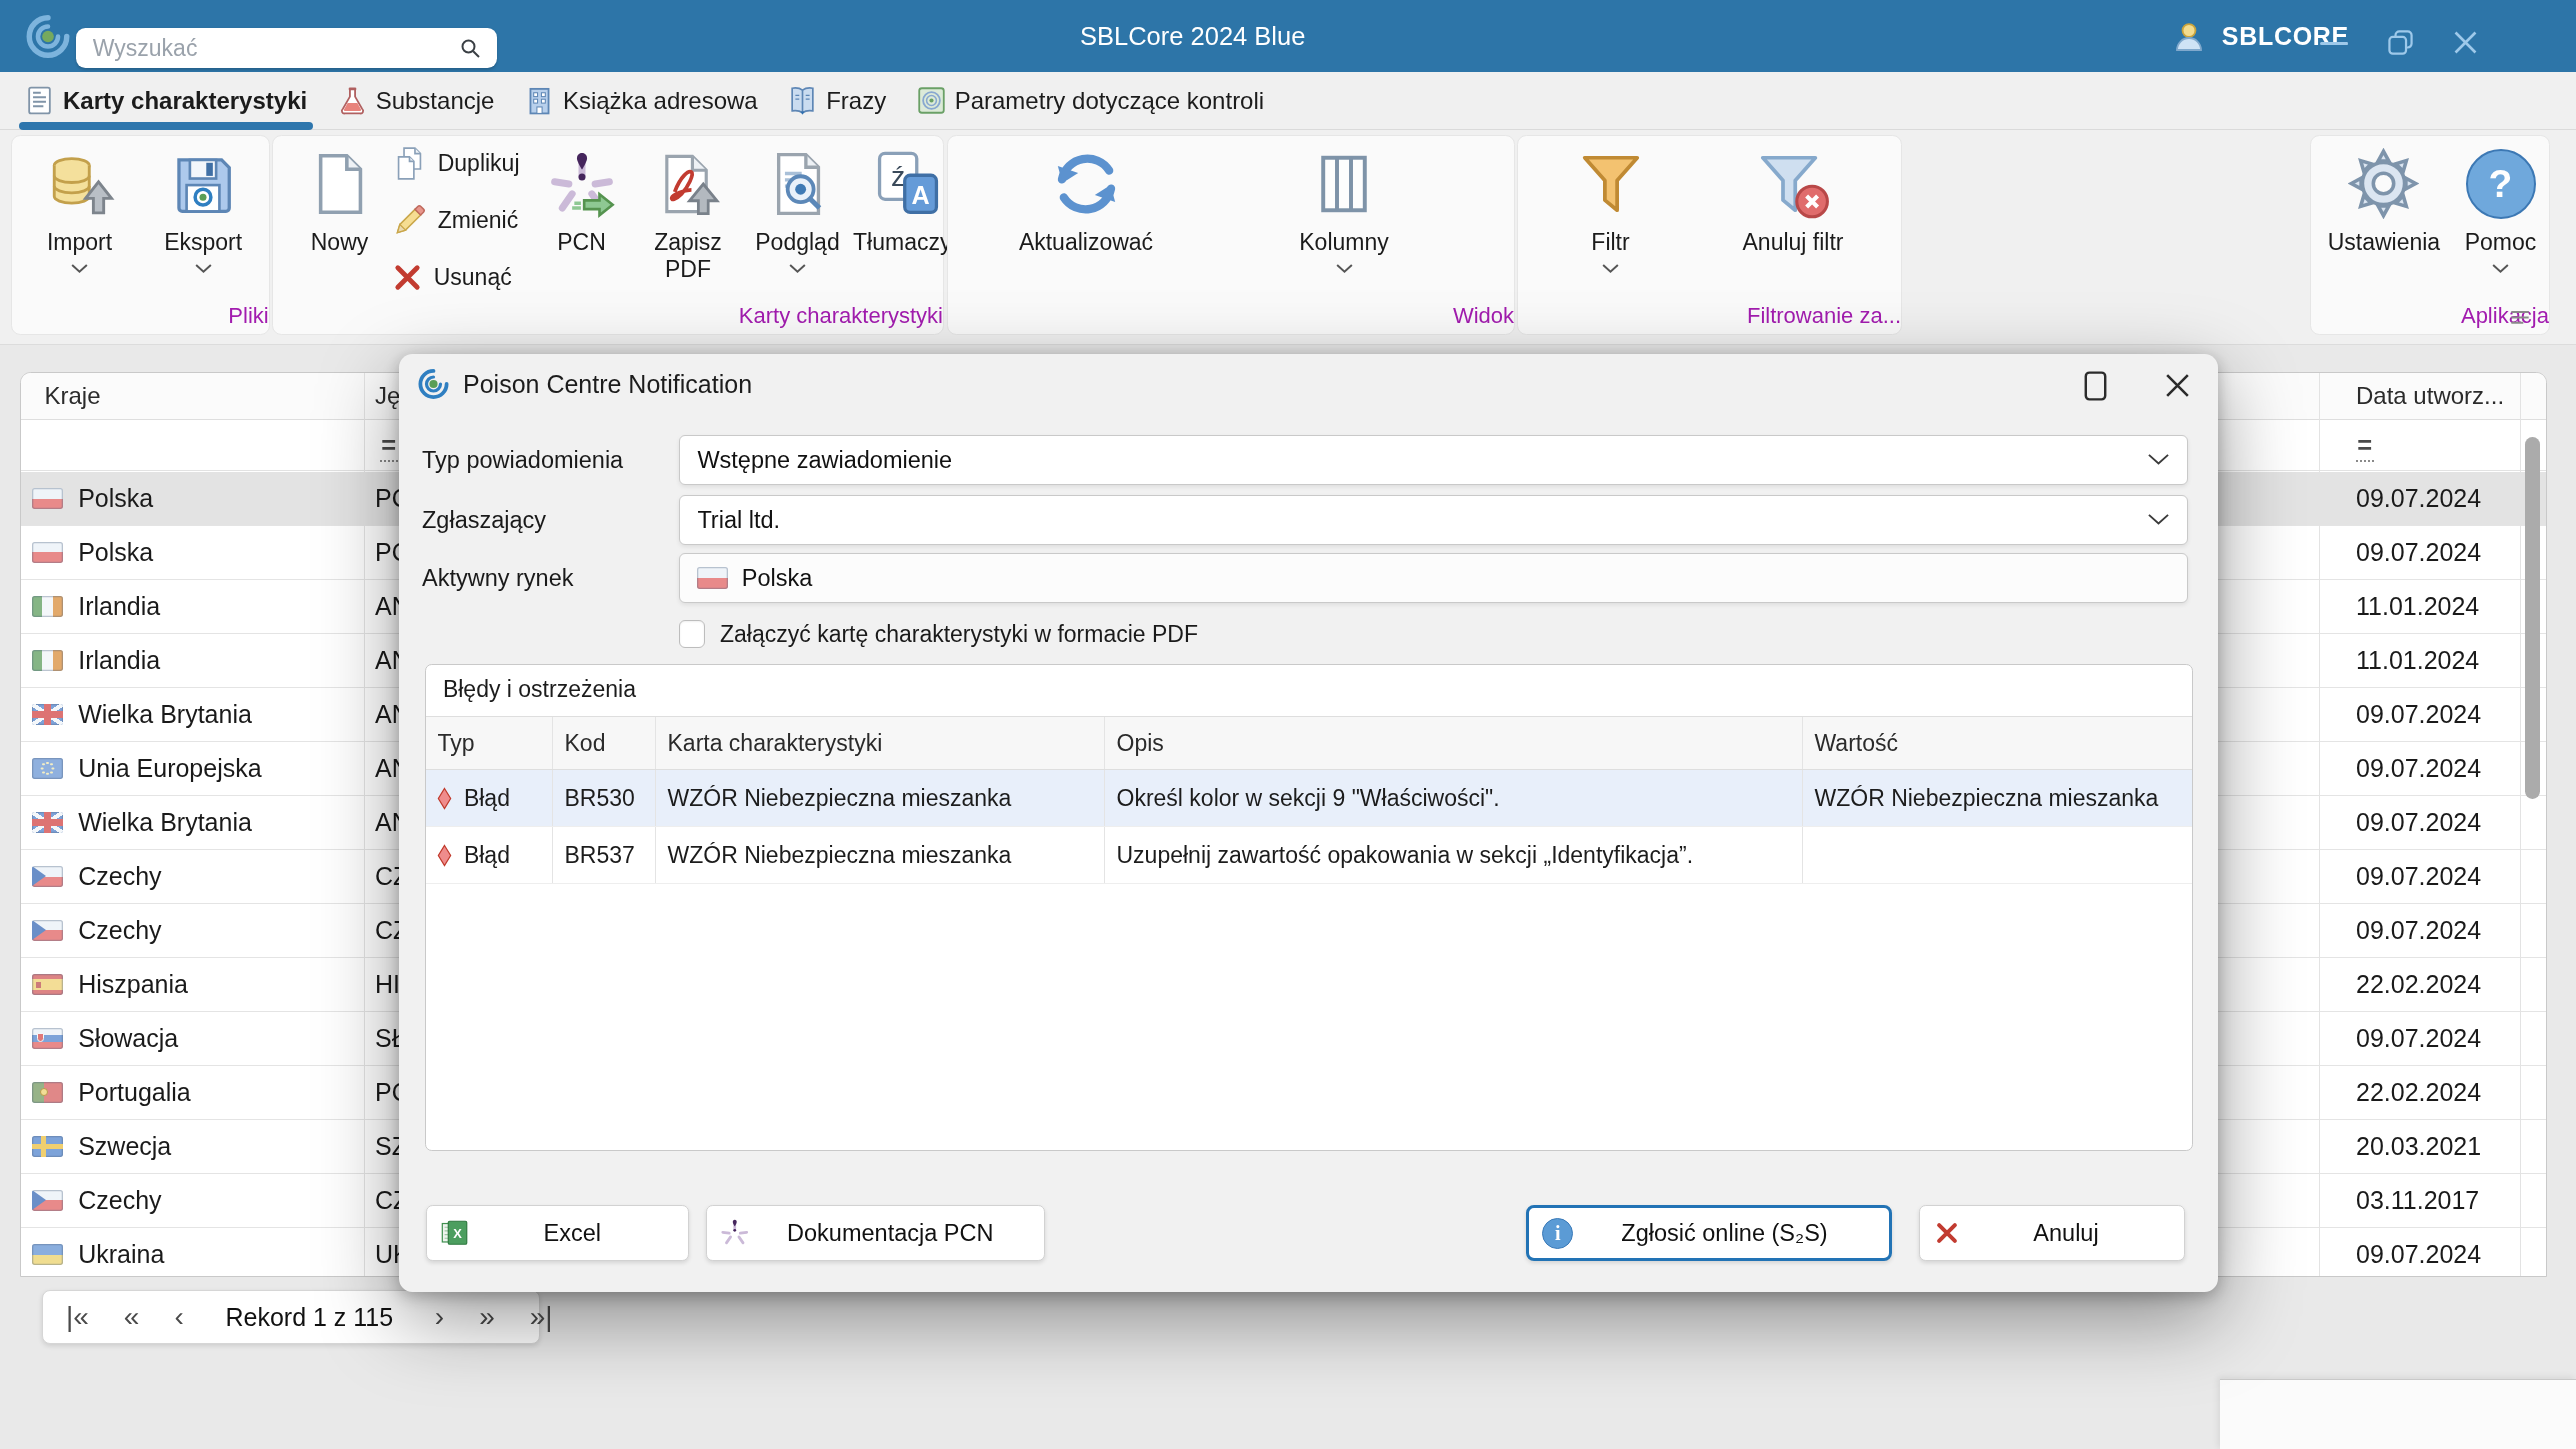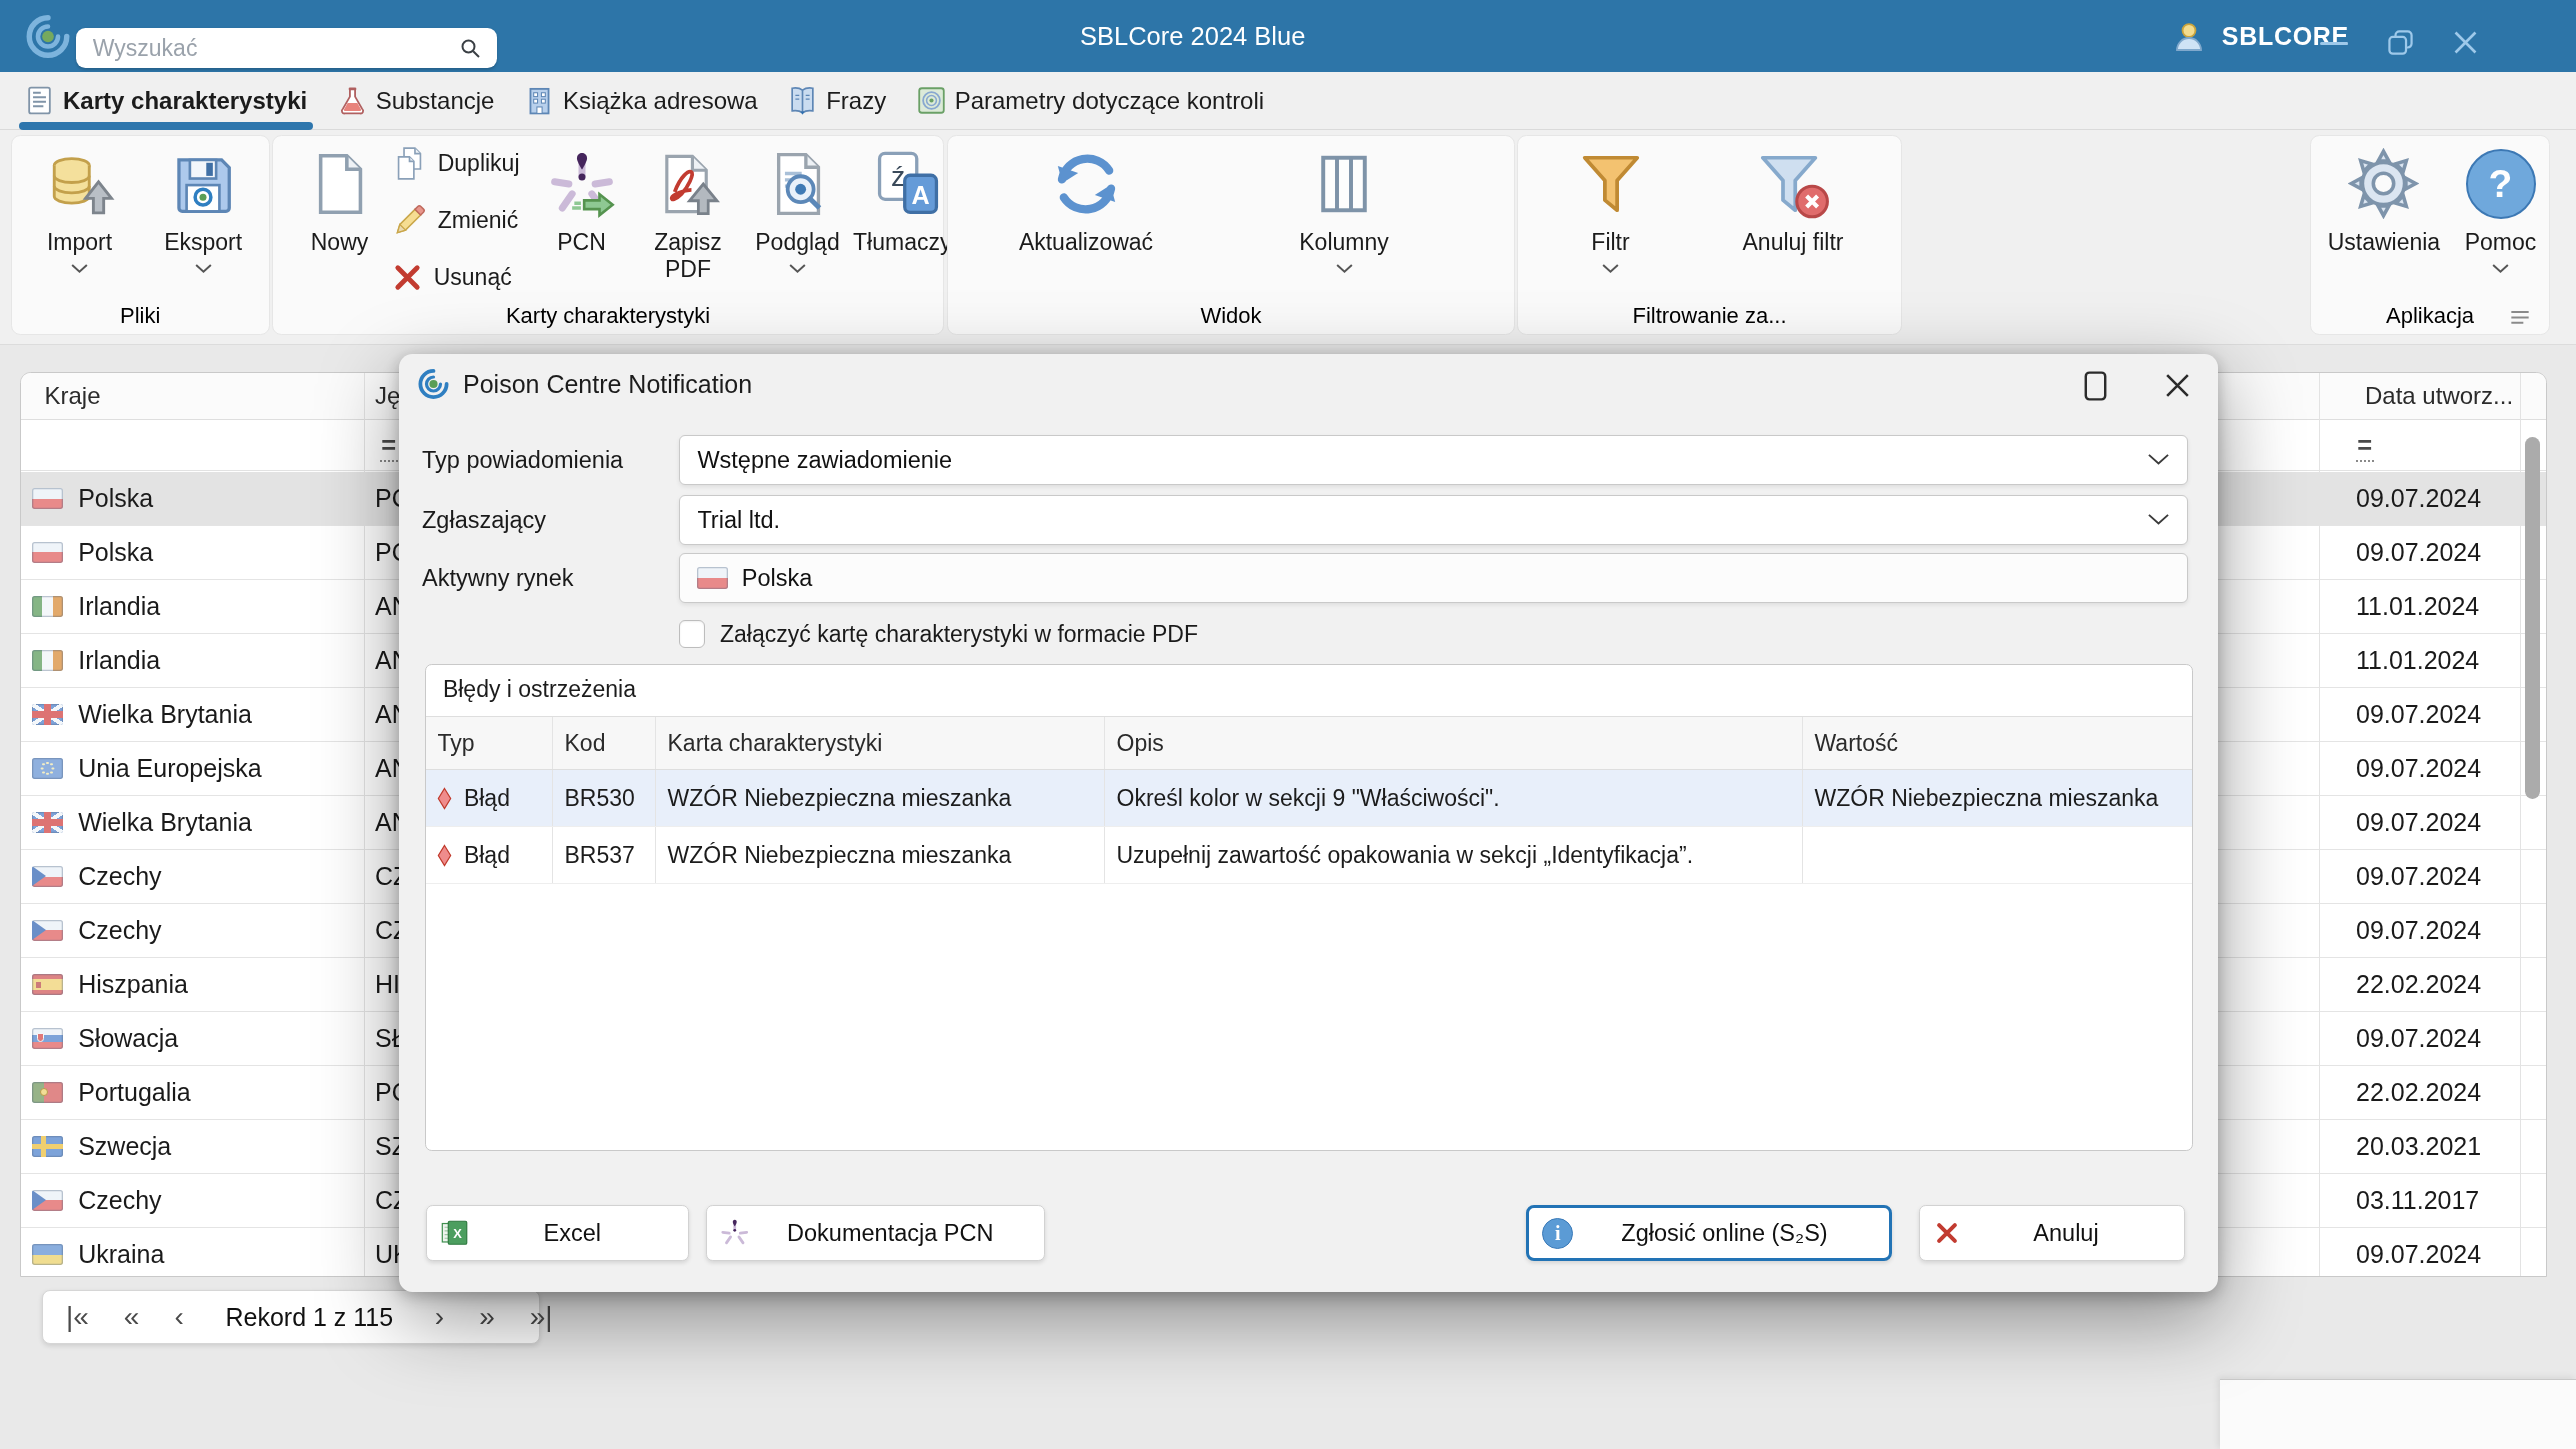--- a/index.html
+++ b/index.html
@@ -26,33 +26,33 @@
   
   .tabbar{position:absolute;left:0;top:72px;width:2576px;height:58px;background:#f0f0f0;
     border-bottom:1.3px solid #dadada;display:flex;align-items:center;padding-left:24px;box-sizing:border-box;gap:29.5px;}
   .tab{position:relative;display:flex;align-items:center;gap:8px;height:100%;font-size:24px;color:#1c1c1c;}
   .tab .ticon{width:31px;height:31px;}
   .tab.active .tlabel{font-weight:bold;}
   .tab.active::after{content:"";position:absolute;left:-5.4px;right:-5.4px;bottom:-1.3px;height:8.7px;border-radius:4.7px;background:#2e76ad;}
   
   .ribbon{position:absolute;left:0;top:130px;width:2576px;height:215px;background:#f0f0f0;border-bottom:1.3px solid #dcdcdc;box-sizing:border-box;}
   .rgroup{position:absolute;top:5.4px;height:200px;background:#fafafa;border:1.3px solid #e6e6e6;border-radius:9.4px;box-sizing:border-box;}
-  .gname{position:absolute;left:0;right:0;bottom:5.4px;text-align:center;font-size:22px;color:#000000;}
+  .gname{position:absolute;left:0;right:0;bottom:5.4px;text-align:right;font-size:22px;color:#a21caf;}
   .ritem{position:absolute;top:8px;display:flex;flex-direction:column;align-items:center;}
   .ricon{height:79px;display:flex;align-items:center;justify-content:center;}
   .rlabel{font-size:23px;color:#1b1b1b;text-align:center;line-height:1.2;margin-top:5.4px;}
   .rchev{margin-top:6.7px;}
   .stack-item{position:absolute;left:119px;width:144px;display:flex;align-items:center;gap:10.7px;font-size:23px;color:#1b1b1b;}
   .hamb{position:absolute;right:19px;bottom:9.4px;}
   
   .gridpanel{position:absolute;left:20px;top:372px;width:2527px;height:905px;background:#fff;
     border:1.3px solid #c9c9c9;border-radius:10.7px 10.7px 0 0;box-sizing:border-box;overflow:hidden;z-index:1;}
   .ghead{position:absolute;left:0;top:0;right:0;height:46px;background:#fbfbfb;border-bottom:1.3px solid #dedede;}
   .gh{position:absolute;top:0;line-height:46px;font-size:24px;color:#2b2b2b;white-space:nowrap;}
-  .gh-country{left:23.5px;} .gh-lang{left:354px;} .gh-date{left:2335px;margin-left:9px;}
+  .gh-country{left:23.5px;} .gh-lang{left:354px;} .gh-date{left:2335px;}
   .gfilter{position:absolute;left:0;top:47px;right:0;height:50px;background:#fff;border-bottom:1.3px solid #e2e2e2;}
   .fop{position:absolute;top:10.7px;font-size:25.5px;font-weight:bold;color:#4a4a4a;border-bottom:2.7px dotted #8a8a8a;padding:0 1.3px;line-height:29.5px;}
   .fop-lang{left:359px;} .fop-date{left:2335px;}
   #grows{position:absolute;left:0;top:99px;right:0;}
   .grow{position:relative;height:54px;border-bottom:1.3px solid #e4e4e4;box-sizing:border-box;background:#fff;}
   .grow.selected{background:#e3e3e3;}
   .cc{position:absolute;left:11.4px;top:0;height:100%;display:flex;align-items:center;gap:14.8px;}
   .cname{font-size:25px;color:#1a1a1a;white-space:nowrap;}
   .clang{position:absolute;left:354px;top:0;line-height:52px;font-size:25px;color:#1a1a1a;white-space:nowrap;}
   .cdate{position:absolute;left:2335px;top:0;line-height:52px;font-size:25px;color:#1a1a1a;white-space:nowrap;}

